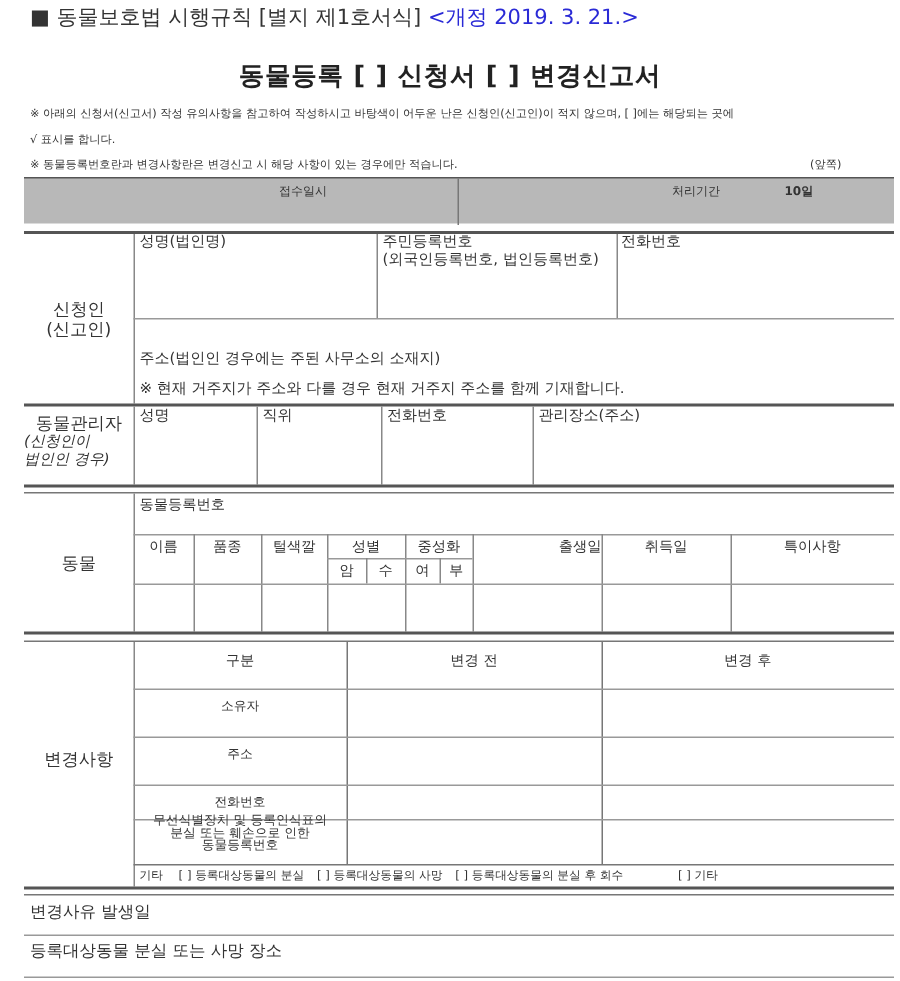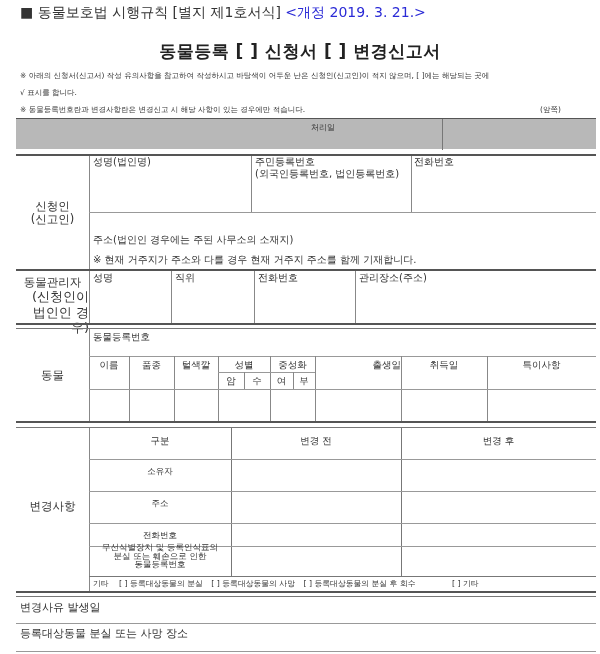--- a/index.html
+++ b/index.html
@@ -23,40 +23,44 @@
     .gray-bar { left: 16px; top: 118px; width: 580px; height: 31px; background: #b8b8b8; border-top: 1.5px solid #555; }
     .gray-bar .cell { position: absolute; top: 0; height: 31px; border-right: 1px solid #777; }
     .gray-bar .lbl { position: absolute; top: 5px; font-size: 8px; color: #333; }
 
     .lbl10 { font-size: 10px; color: #333; }
     .lbl9 { font-size: 9.5px; color: #333; }
     .lbl8 { font-size: 8.5px; color: #333; }
     .lbl7 { font-size: 7.8px; color: #333; }
     .center { text-align: center; }
     .sect { font-size: 11.5px; color: #333; text-align: center; line-height: 1.15; }
-    .sect-sm { font-size: 13px; color: #333; text-align: right; line-height: 1.2; }
+    .sect-sm { font-size: 10px; color: #333; text-align: left; line-height: 1.2; font-style: italic; }
   </style>
 </head>
 <body>
 
 <div class="abs txt form-ref">
   <span>■ 동물보호법 시행규칙 [별지 제1호서식]</span>
   <span class="rev">&lt;개정 2019. 3. 21.&gt;</span>
 </div>
 
 <div class="abs txt title">동물등록 [ ] 신청서  [ ] 변경신고서</div>
 
 <div class="abs txt note" style="left:20px; top:72px;">※ 아래의 신청서(신고서) 작성 유의사항을 참고하여 작성하시고 바탕색이 어두운 난은 신청인(신고인)이 적지 않으며, [  ]에는 해당되는 곳에</div>
 <div class="abs txt note" style="left:20px; top:89px;">√ 표시를 합니다.</div>
 <div class="abs txt note" style="left:20px; top:106px;">※ 동물등록번호란과 변경사항란은 변경신고 시 해당 사항이 있는 경우에만 적습니다.</div>
 <div class="abs txt note" style="left:540px; top:106px;">(앞쪽)</div>
 
 <div class="abs gray-bar">
-  <div class="cell" style="left:290px; width:137px;">
-    <span class="lbl txt" style="left:5px;">처리일</span>
+  <div class="cell" style="left:165px; width:125px;">
+    <span class="lbl txt" style="left:5px;">접수일시</span>
+  </div>
+  <div class="cell" style="left:427px; width:153px; border-right:none;">
+    <span class="lbl txt" style="left:5px;">처리기간</span>
+    <span class="lbl txt" style="left:80px; font-weight:bold;">10일</span>
   </div>
 </div>
 
 <div class="hr" style="top:154px; height:2px;"></div>
 <div class="vl" style="left:89px; top:156px; height:113px;"></div>
 <div class="abs sect" style="left:16px; width:73px; top:200px;">
   <div>신청인</div>
   <div>(신고인)</div>
 </div>
 <div class="abs txt lbl10" style="left:93px; top:157px;">성명(법인명)</div>

